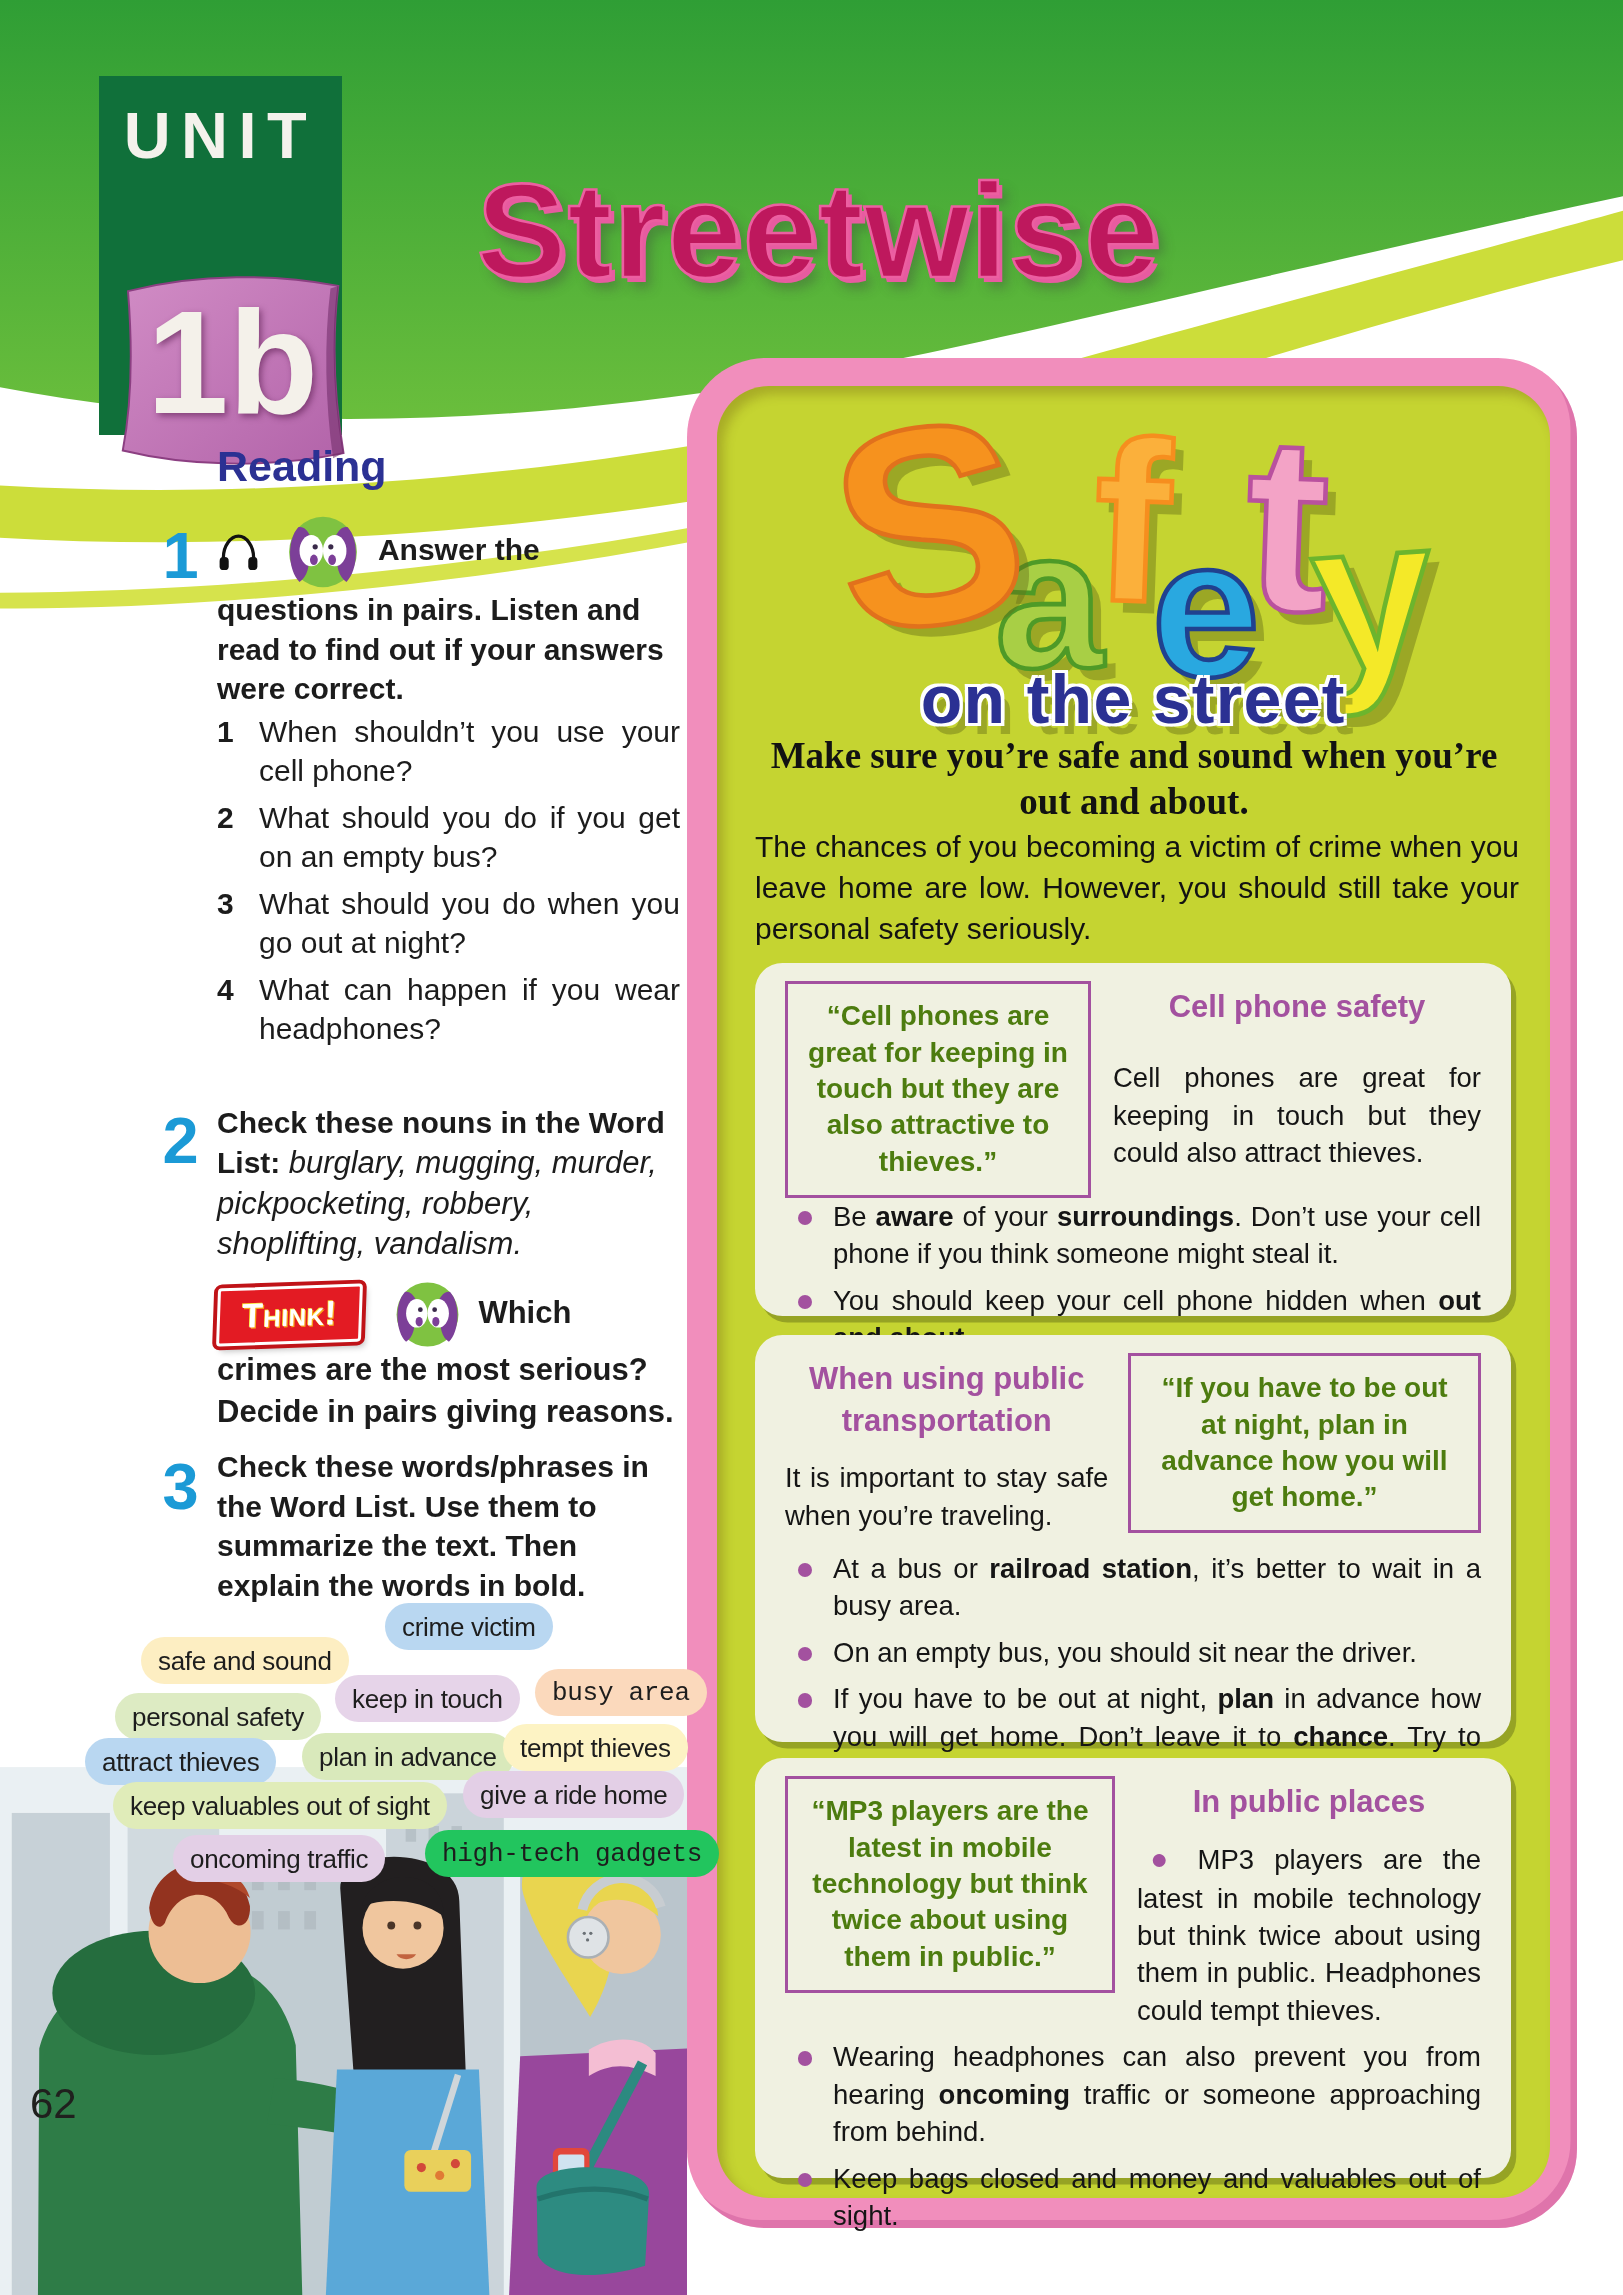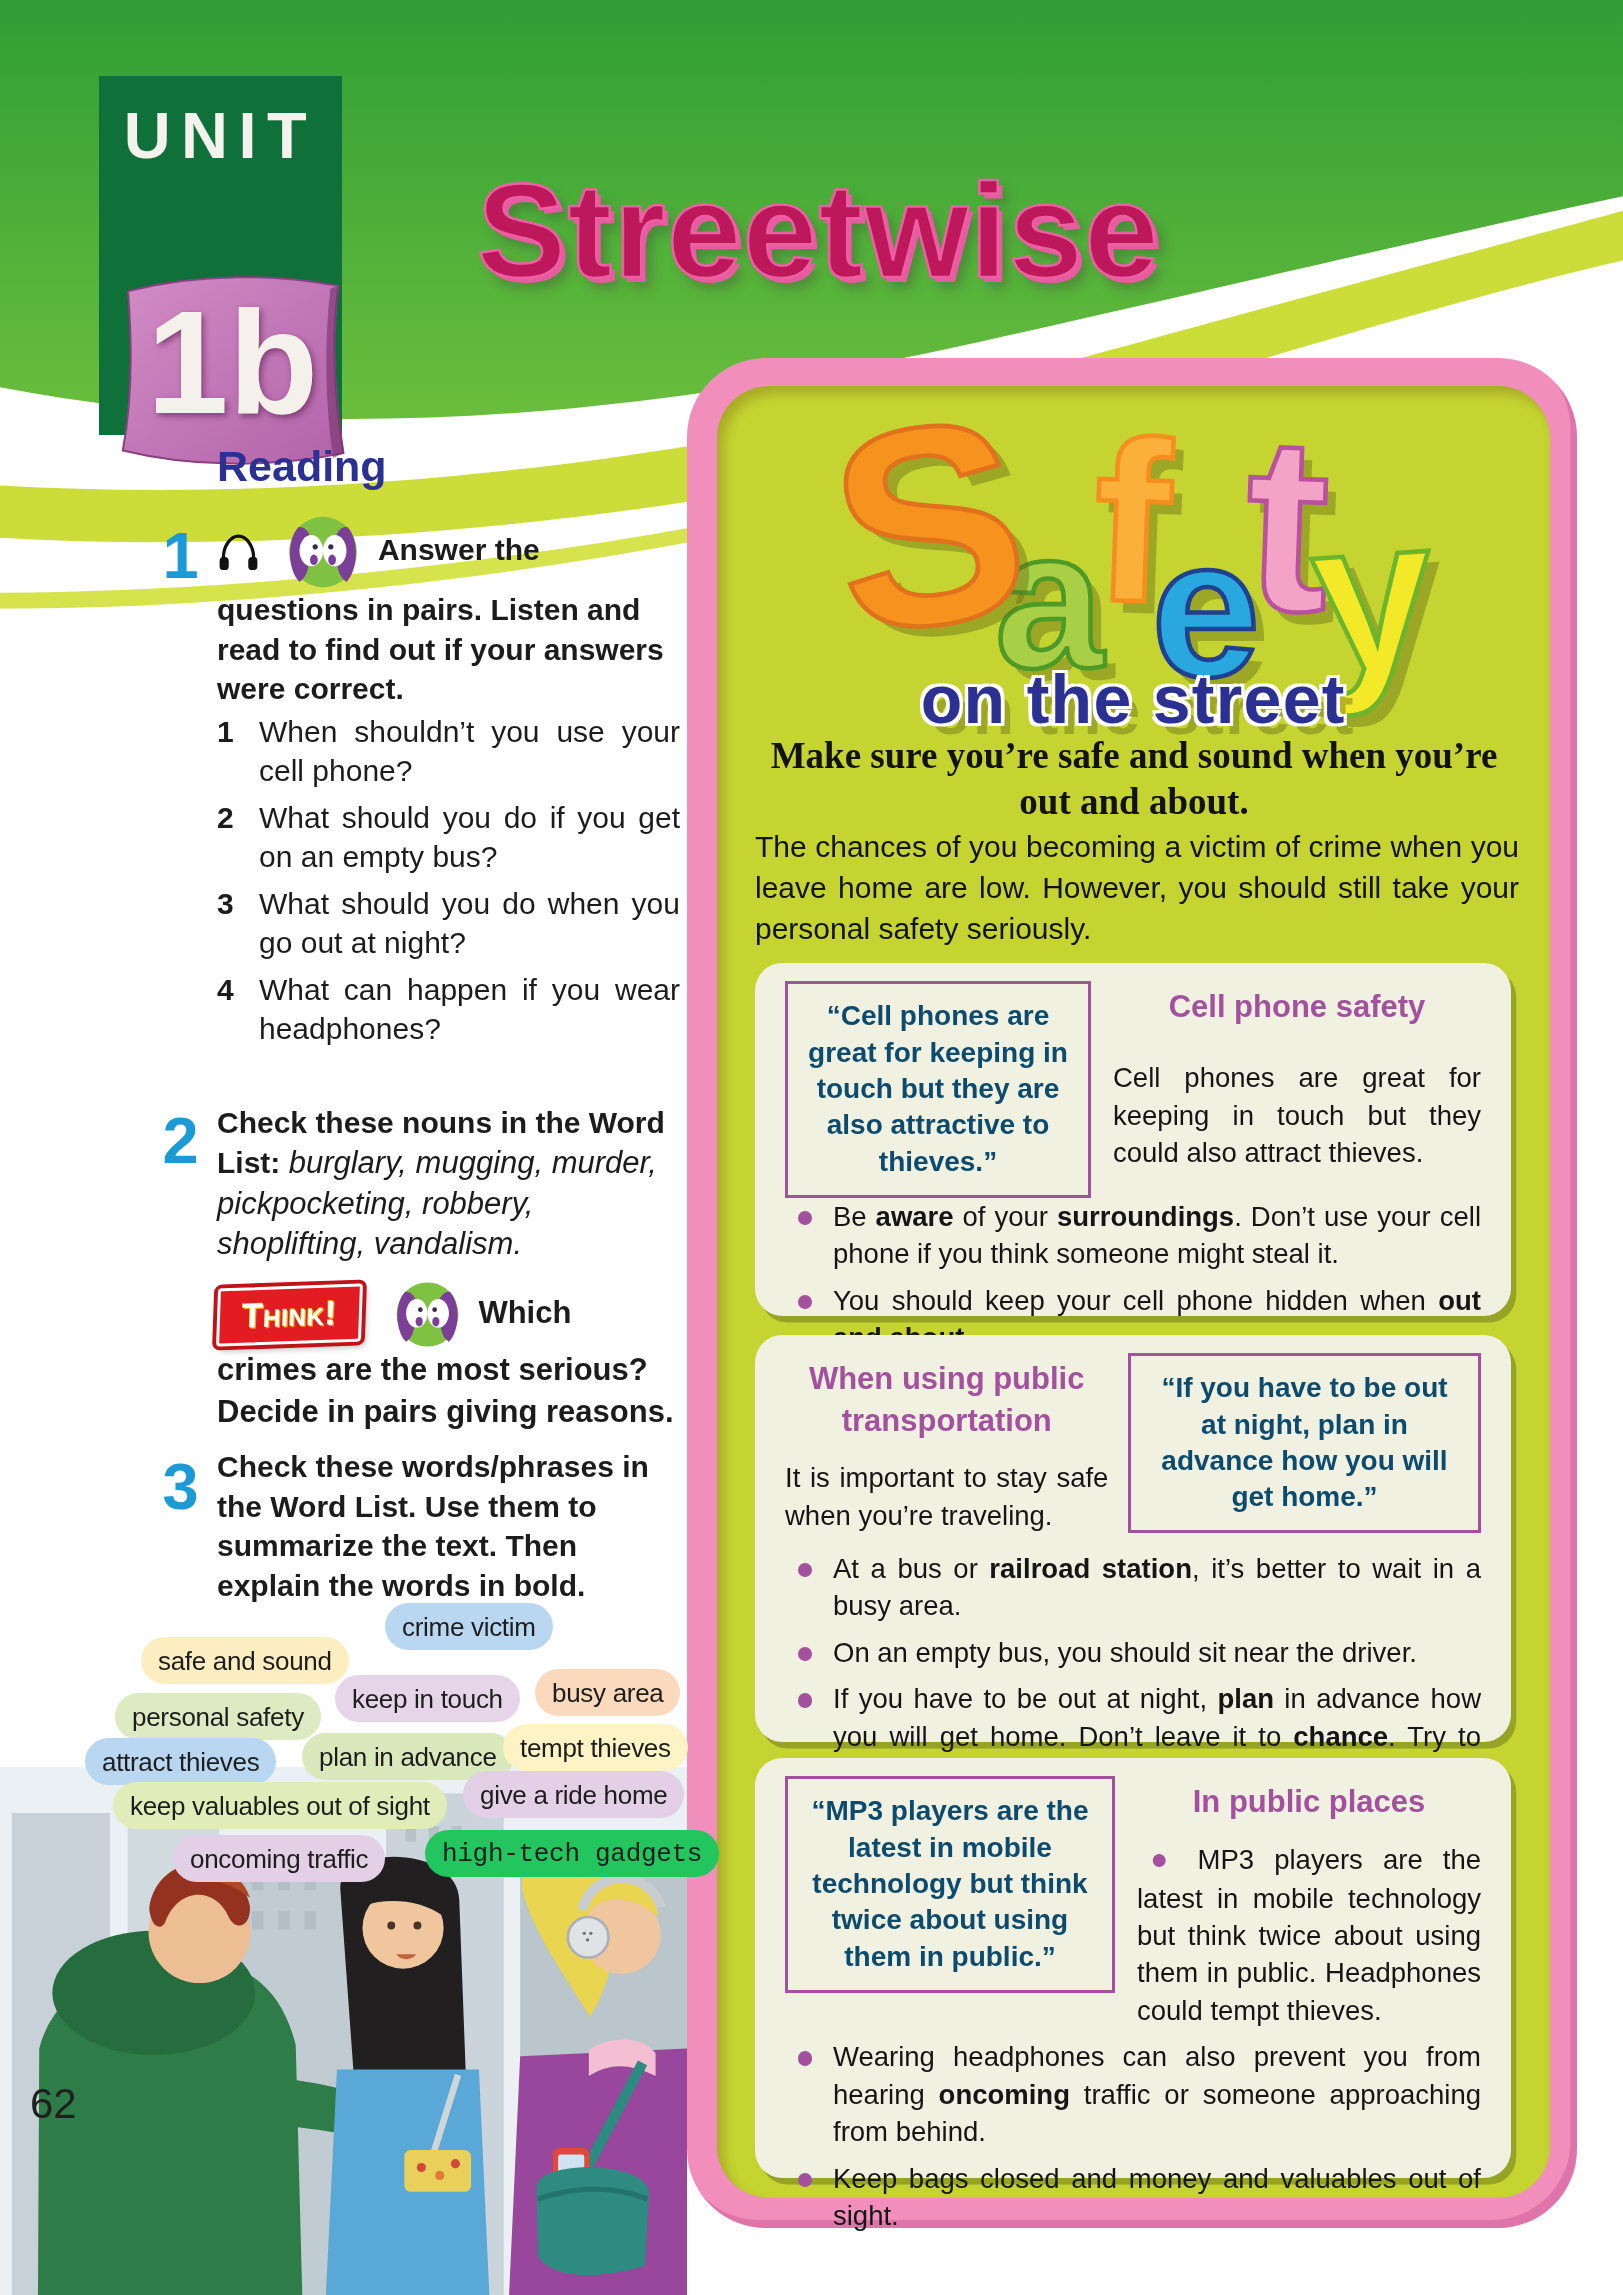--- a/index.html
+++ b/index.html
@@ -83,21 +83,21 @@
           font-family:"Liberation Serif", serif;font-size:37px;font-weight:bold;line-height:1.25;color:#121212;}
   .intro-text{position:absolute;left:38px;top:440px;width:764px;font-size:30px;line-height:1.38;
           text-align:justify;color:#121212;}
 
   .card{position:absolute;left:38px;width:756px;background:#f0f1e1;border-radius:27.5px;
         box-shadow:5.2px 6.5px 0 rgba(104,114,24,.5);padding:18.3px 30px;box-sizing:border-box;
         font-size:27.5px;line-height:1.36;color:#151515;}
   .card1{top:577px;height:353px;}
   .card2{top:949px;height:407px;}
   .card3{top:1372px;height:420px;}
-  .qbox{border:3.9px solid #a3519f;padding:14.4px 14.4px;text-align:center;color:#0c4a6e;
+  .qbox{border:3.9px solid #a3519f;padding:14.4px 14.4px;text-align:center;color:#4d7c0f;
         font-weight:bold;font-size:28px;line-height:1.3;box-sizing:border-box;}
   .qbox.fl{float:left;width:306px;margin-right:22px;}
   .qbox.fr{float:right;width:353px;margin-left:19.6px;}
   .sec-heading{font-size:31px;font-weight:bold;color:#a3519f;text-align:center;margin:5.2px 0 0 0;}
   .sec-para{margin-top:31px;text-align:justify;}
   .card2 .sec-para{margin-top:17px;}
   .card3 .sec-para{margin-top:15.7px;}
   .bullets{list-style:none;margin:15.7px 0 0 0;padding:0;}
   .bullets.clear{clear:both;}
   .bullets li{position:relative;padding-left:48px;margin-bottom:9.2px;text-align:justify;}
@@ -214,21 +214,21 @@
 
   <div class="ex-num n3">3</div>
   <div class="ex-block ex3">
     <b>Check these words/phrases in the Word List. Use them to summarize the text. Then explain the words in bold.</b>
   </div>
 
   <span class="chip chip-0" style="background: rgb(253, 238, 194); text-align: center;">safe and sound</span>
   <span class="chip chip-1" style="background: rgb(185, 215, 241);">crime victim</span>
   <span class="chip chip-2" style="background: rgb(221, 235, 195);">personal safety</span>
   <span class="chip chip-3" style="background: rgb(230, 212, 233);">keep in touch</span>
-  <span class="chip chip-4" style="background: rgb(251, 217, 188);">busy area</span>
+  <span class="chip chip-4" style="background: rgb(251, 217, 188); font-family: Liberation Mono, monospace;">busy area</span>
   <span class="chip chip-5" style="background: rgb(185, 215, 241);">attract thieves</span>
   <span class="chip chip-6" style="background: rgb(217, 233, 187);">plan in advance</span>
   <span class="chip chip-7" style="background: rgb(253, 243, 196);">tempt thieves</span>
   <span class="chip chip-8" style="background: rgb(224, 236, 185);">keep valuables out of sight</span>
   <span class="chip chip-9" style="background: rgb(227, 207, 230);">give a ride home</span>
   <span class="chip chip-10" style="background: rgb(227, 207, 230);">oncoming traffic</span>
   <span class="chip chip-11" style="background: #22c55e; font-family: Liberation Mono, monospace;">high-tech gadgets</span>
 
   <svg class="scene" width="687" height="529" viewBox="0 0 1050 808">
     <rect x="0" y="0" width="1050" height="808" fill="#e8eef1"></rect>

